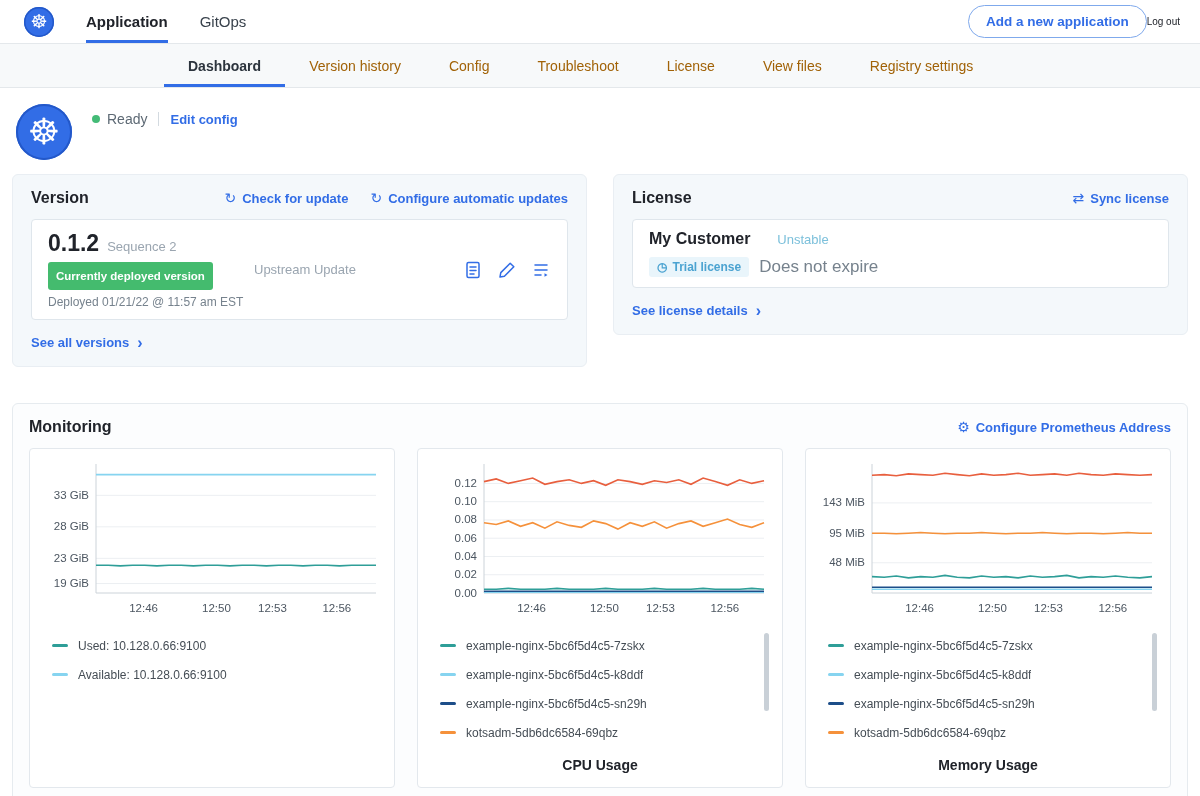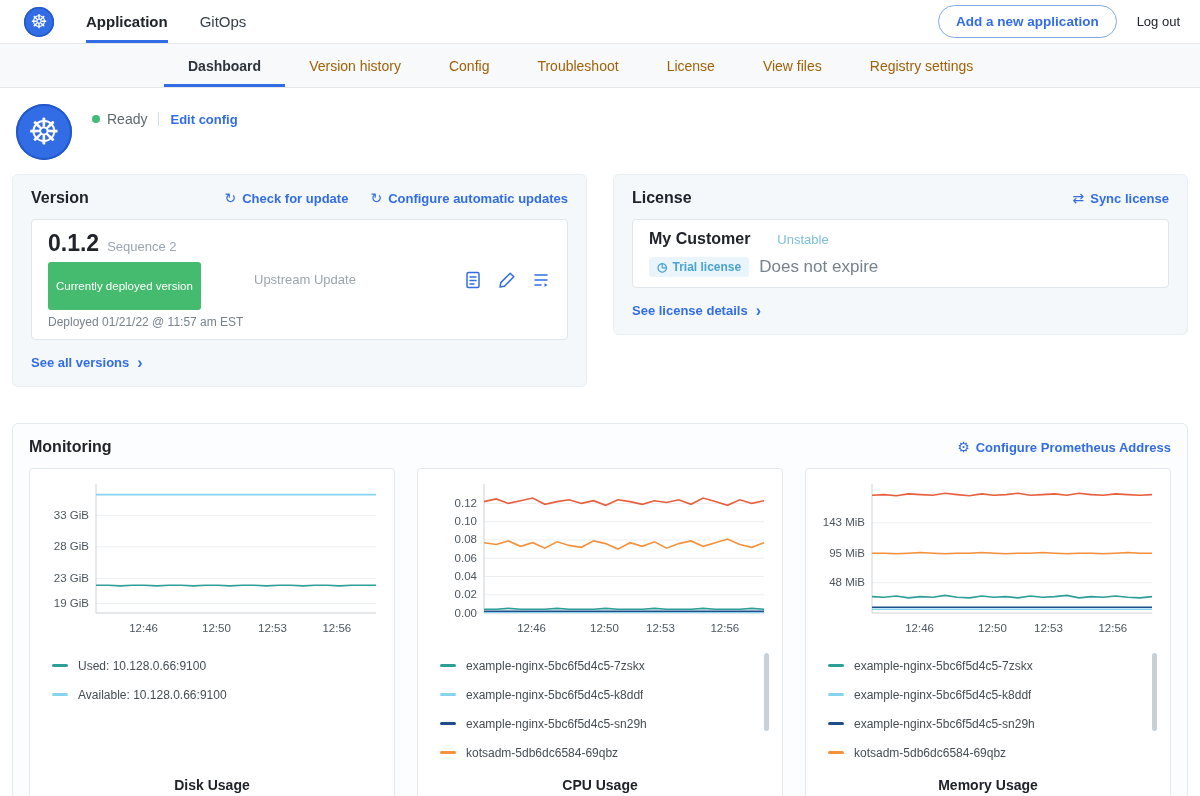--- a/index.html
+++ b/index.html
@@ -8,21 +8,21 @@
 
   
   .topnav{height:44px;display:flex;align-items:center;padding:0 20px 0 24px;border-bottom:1px solid #e4e8eb;background:#fff}
   .brand{width:30px;height:30px;border-radius:50%;background:#326de6;display:flex;align-items:center;justify-content:center;flex:none;box-shadow:0 0 0 1.5px #2358c9 inset}
   .brand .wheel{color:#fff;font-size:19px;line-height:1}
   .topnav-tabs{display:flex;height:100%}
   .toptab{height:100%;display:flex;align-items:center;margin-left:32px;font-size:15px;color:#39424c;cursor:pointer}
   .toptab.active{font-weight:bold;color:#20232a;box-shadow:inset 0 -3px 0 #326de6}
   .topnav-right{margin-left:auto;display:flex;align-items:center}
   .add-app-btn{border:1px solid #7fa9ec;background:#fff;color:#326de6;font-family:inherit;font-size:13.5px;font-weight:bold;border-radius:17px;padding:8px 17px;cursor:pointer}
-  .logout{margin-left:20px;font-size:13px;color:#20232a;cursor:pointer}
+  .logout{font-size:10px;color:#20232a;cursor:pointer}
 
   
   .subnav{height:44px;background:#f7f9fa;border-bottom:1px solid #e4e8eb;display:flex;padding-left:164px}
   .subtab{display:flex;align-items:center;padding:0 24px;font-size:14px;color:#a16207;cursor:pointer}
   .subtab.active{color:#2c343d;font-weight:bold;box-shadow:inset 0 -3px 0 #326de6}
 
   
   .app-header{display:flex;align-items:flex-start;padding:14px 16px 8px}
   .app-logo{width:56px;height:56px;border-radius:50%;background:#326de6;display:flex;align-items:center;justify-content:center;flex:none;margin-top:2px;box-shadow:0 0 0 2px #2358c9 inset}
   .app-logo .wheel{color:#fff;font-size:36px;line-height:1}
@@ -40,21 +40,21 @@
   .cards-row{display:flex;gap:26px;padding:6px 12px 0;align-items:flex-start}
   .info-card{flex:1;background:#f4f8fb;border:1px solid #e9eef3;border-radius:6px;padding:14px 18px 15px}
   .card-head{display:flex;align-items:center}
   .card-title{font-size:16px;font-weight:bold;color:#20232a}
   .card-head-links{margin-left:auto;display:flex;gap:22px;align-items:center}
   .inner-box{background:#fff;border:1px solid #dfe6ec;border-radius:4px;margin-top:12px;padding:10px 16px;display:flex;align-items:center}
   .ver-left{width:206px;flex:none}
   .ver-num-row{display:flex;align-items:baseline;gap:8px}
   .ver-num{font-size:23px;font-weight:bold}
   .seq{font-size:13px;color:#9aa5b0}
-  .green-badge{display:inline-block;background:#44bb6e;color:#fff;font-size:11.5px;font-weight:normal;border-radius:3px;padding:18px 8px;margin:5px 0 5px}
+  .green-badge{display:inline-block;background:#44bb6e;color:#fff;font-size:11.5px;font-weight:bold;border-radius:3px;padding:8px 8px;margin:5px 0 5px}
   .deployed{font-size:12px;color:#76828d}
   .upstream{flex:1;font-size:13px;color:#9aa5b0}
   .ver-icons{display:flex;gap:14px;align-items:center}
   .ver-icons svg{display:block;cursor:pointer}
   .see-link{margin-top:13px}
 
   .lic-row1{display:flex;align-items:center;gap:27px}
   .cust-name{font-size:16px;font-weight:bold}
   .channel{font-size:13px;color:#7cc0db}
   .lic-row2{display:flex;align-items:center;gap:10px;margin-top:9px}
@@ -235,21 +235,20 @@
       <div class="legend">
           <div class="legend-row">
             <span class="swatch" style="background: rgb(46, 158, 152);"></span>
             <span class="legend-label">Used: 10.128.0.66:9100</span>
           </div>
           <div class="legend-row">
             <span class="swatch" style="background: rgb(134, 212, 240);"></span>
             <span class="legend-label">Available: 10.128.0.66:9100</span>
           </div>
         </div>
-      <div class="chart-title">Disk Usage</div>
     </div>
 
     <div class="chart-panel">
       <svg class="chart-svg" viewBox="0 0 344 158" preserveAspectRatio="none">
           <line x1="56" y1="24.43478260869567" x2="336" y2="24.43478260869567" stroke="#eceff2" stroke-width="1"></line>
           <text x="49" y="27.93478260869567" text-anchor="end">0.12</text>
           <line x1="56" y1="42.69565217391305" x2="336" y2="42.69565217391305" stroke="#eceff2" stroke-width="1"></line>
           <text x="49" y="46.19565217391305" text-anchor="end">0.10</text>
           <line x1="56" y1="60.956521739130444" x2="336" y2="60.956521739130444" stroke="#eceff2" stroke-width="1"></line>
           <text x="49" y="64.45652173913044" text-anchor="end">0.08</text>

